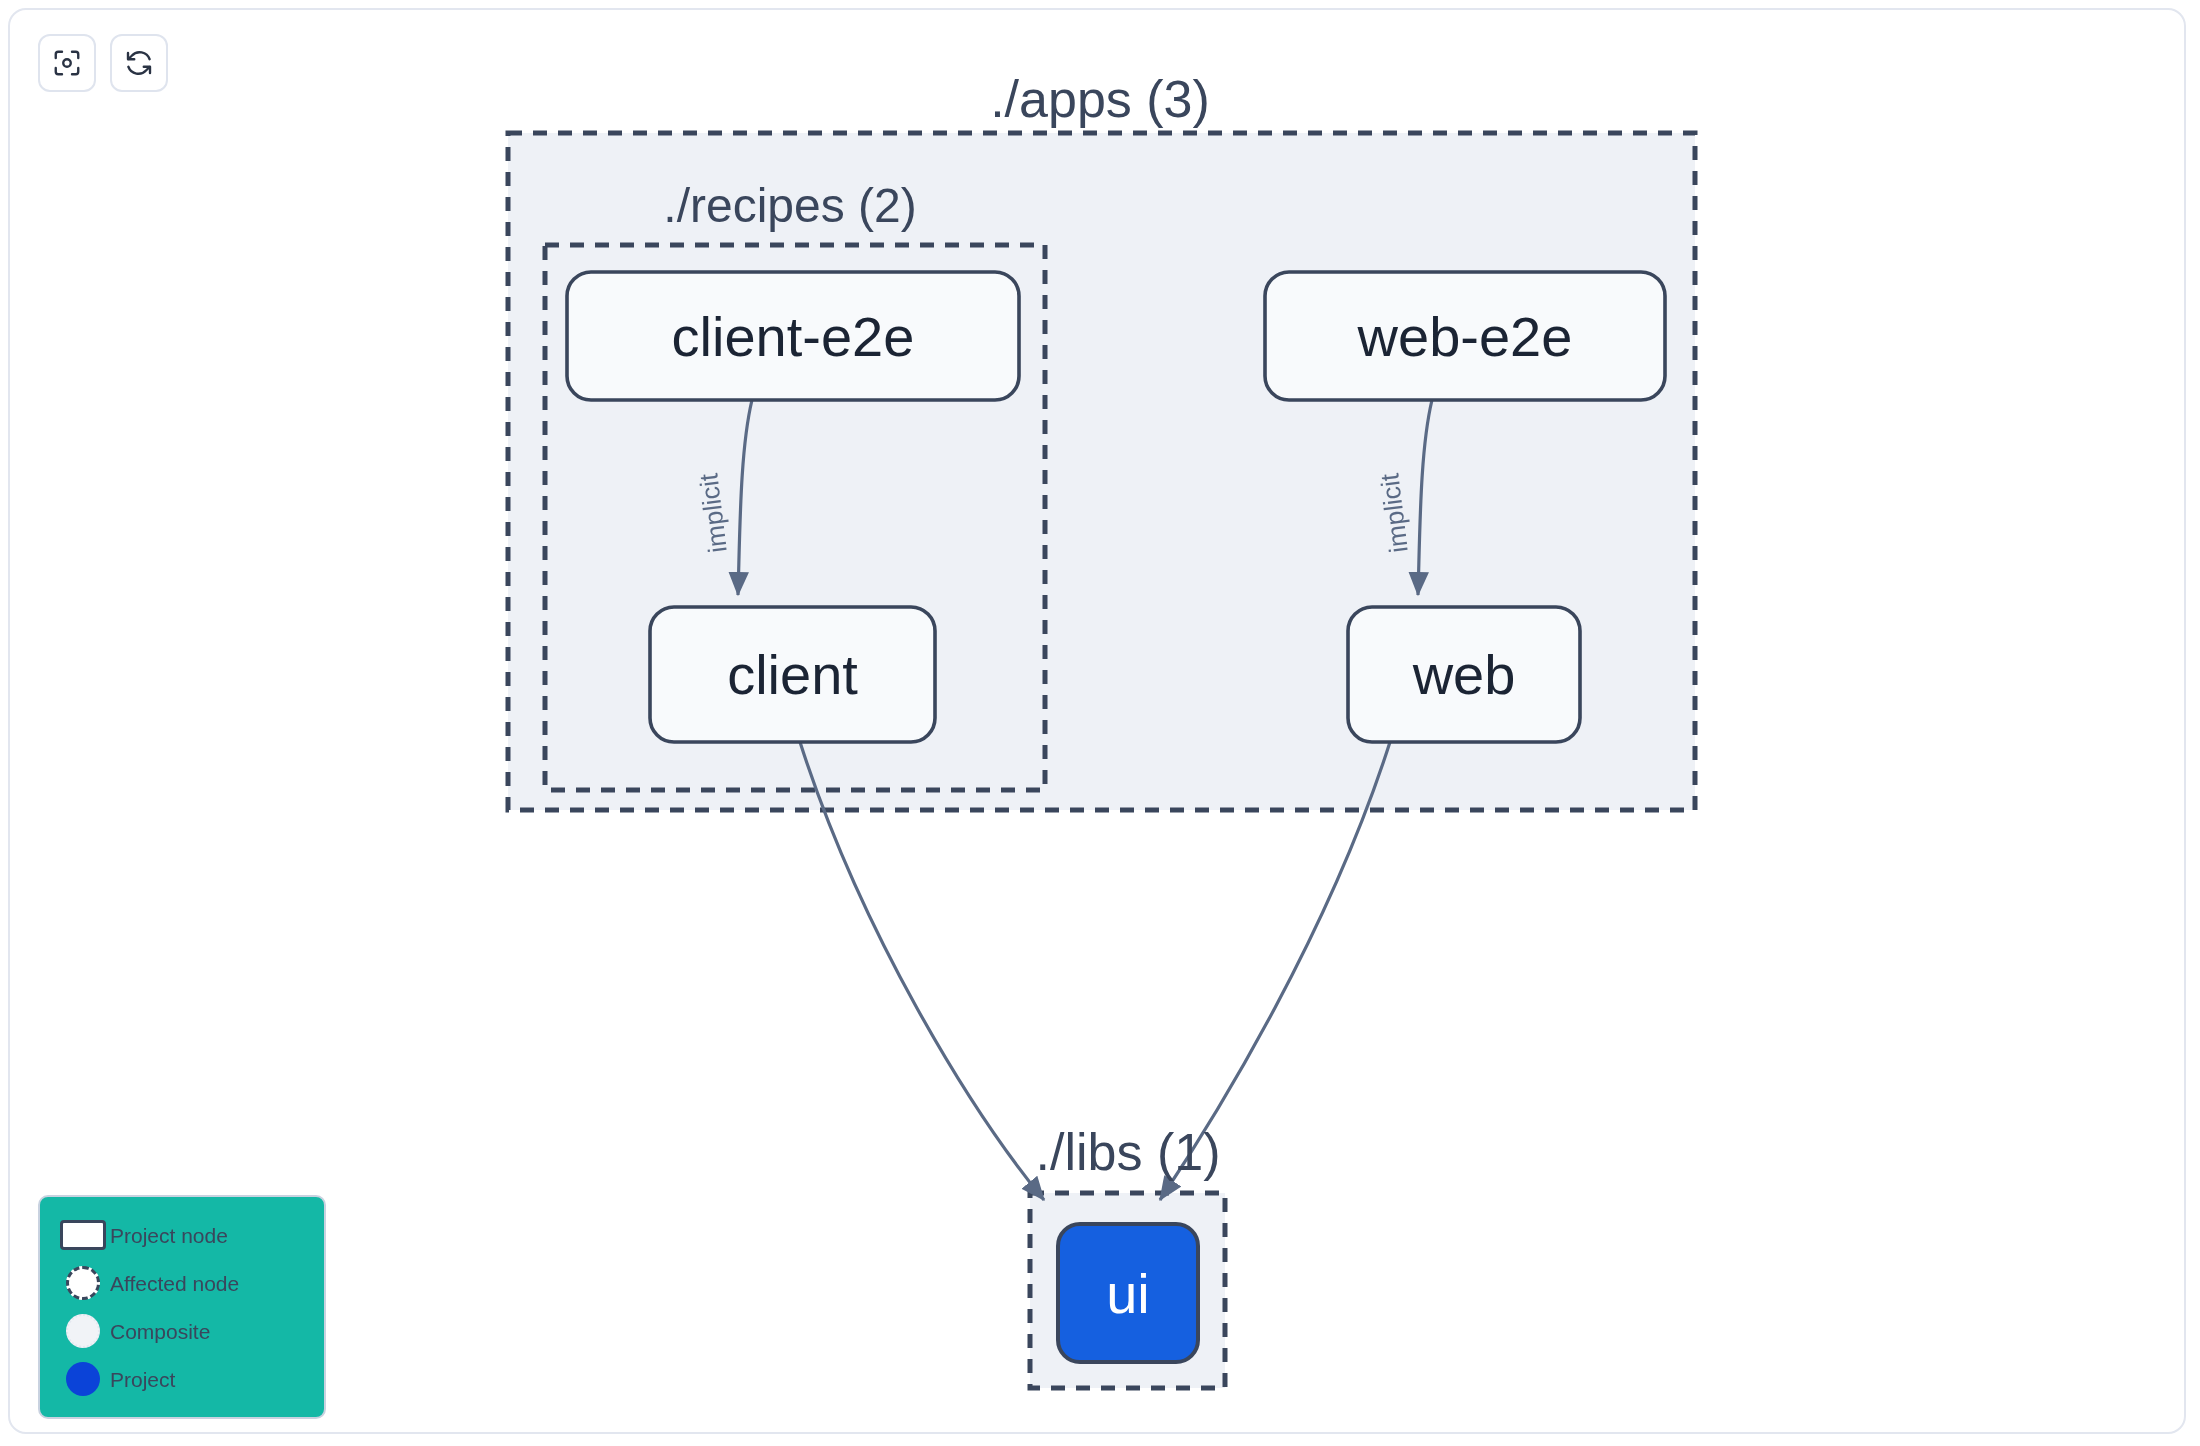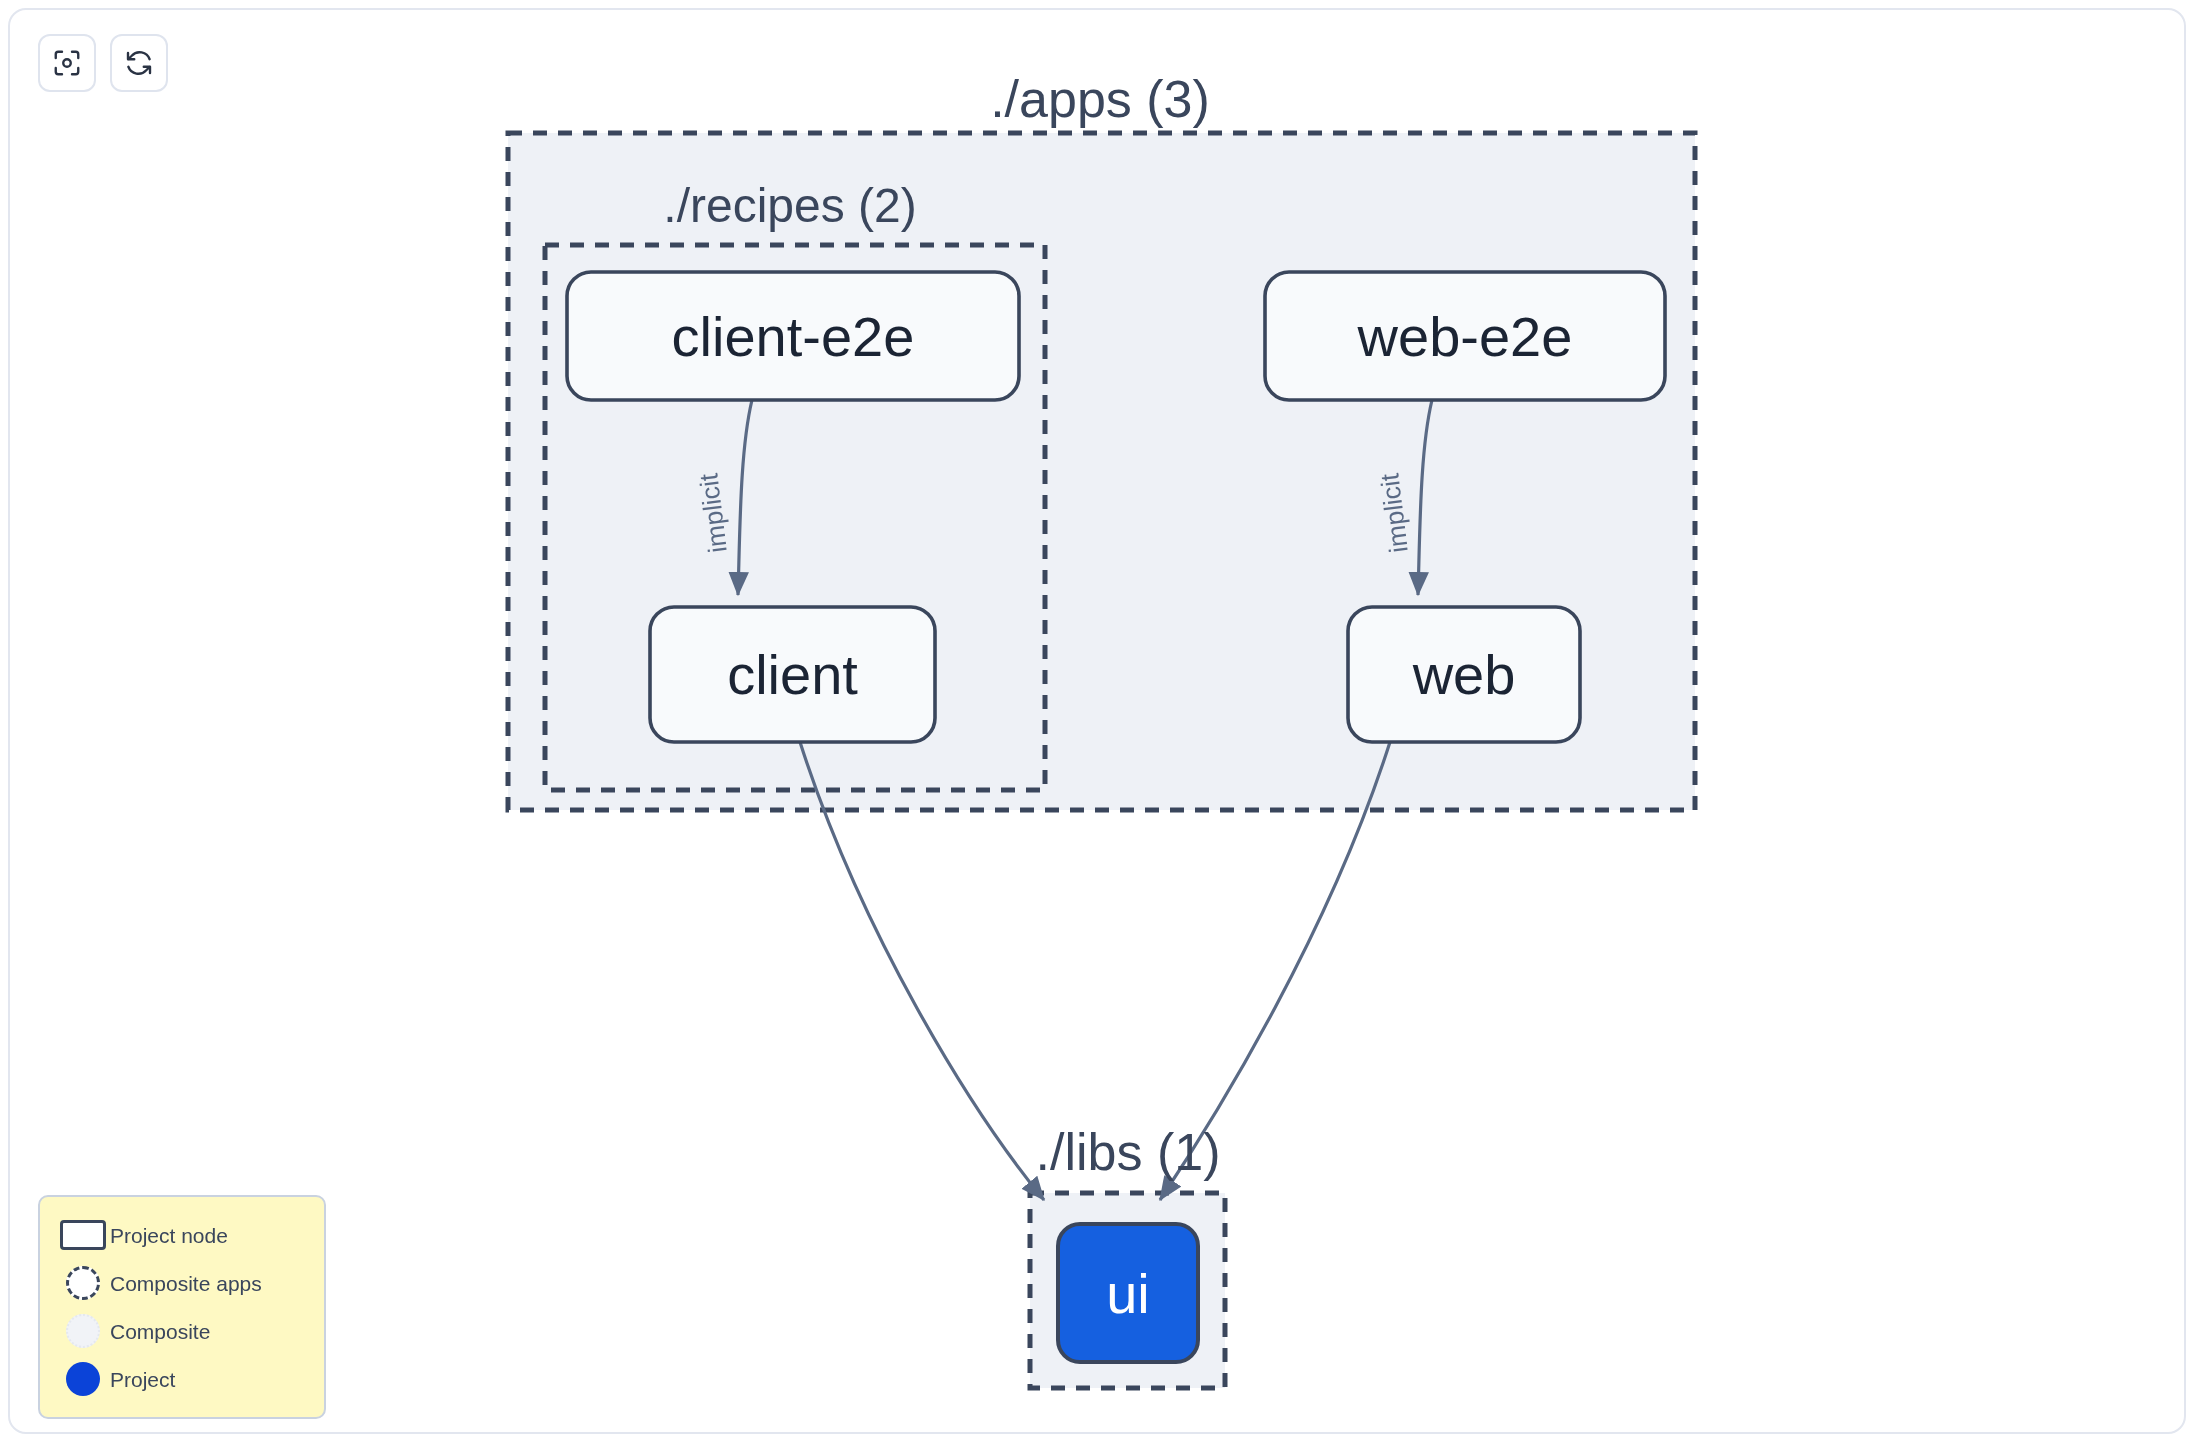--- a/index.html
+++ b/index.html
@@ -61,21 +61,21 @@
   }
 
   
   .legend {
     position: absolute;
     left: 38px;
     top: 1195px;
     width: 288px;
     border: 2px solid #c9d2e0;
     border-radius: 10px;
-    background: #fef9c3;
+    background: #14b8a6;
     padding: 14px 16px 14px 16px;
     box-sizing: border-box;
     z-index: 30;
   }
   .legend-row {
     display: flex;
     align-items: center;
     height: 48px;
   }
   .legend-swatch {
@@ -206,21 +206,21 @@
     <div class="legend-row">
       <span class="legend-swatch">
         <span class="sw-rect"></span>
       </span>
       <span class="legend-label">Project node</span>
     </div>
     <div class="legend-row">
       <span class="legend-swatch">
         <span class="sw-dashed-circle"></span>
       </span>
-      <span class="legend-label">Composite apps</span>
+      <span class="legend-label">Affected node</span>
     </div>
     <div class="legend-row">
       <span class="legend-swatch">
         <span class="sw-affected"></span>
       </span>
       <span class="legend-label">Composite</span>
     </div>
     <div class="legend-row">
       <span class="legend-swatch">
         <span class="sw-touched"></span>

